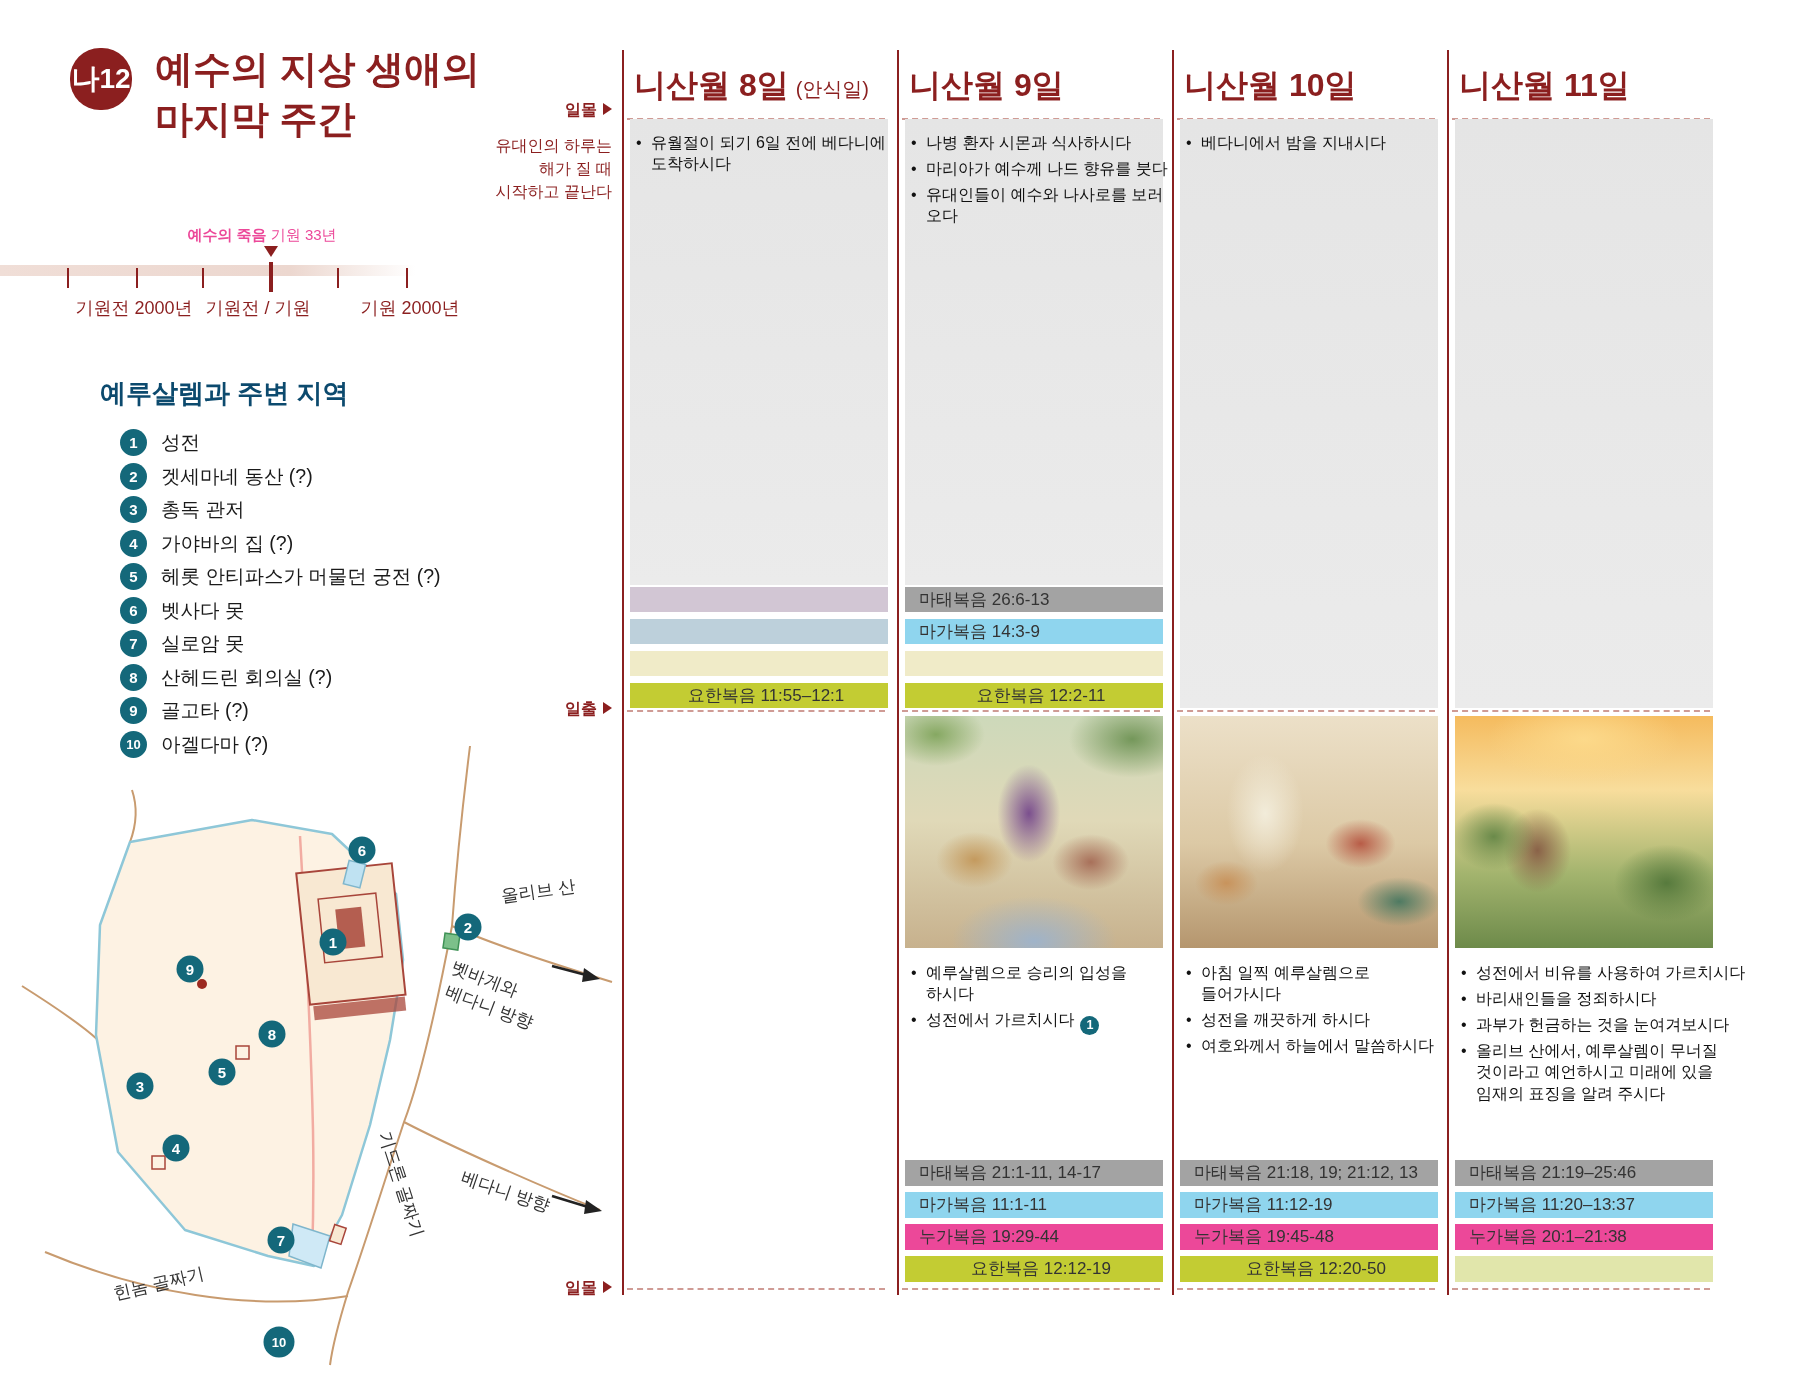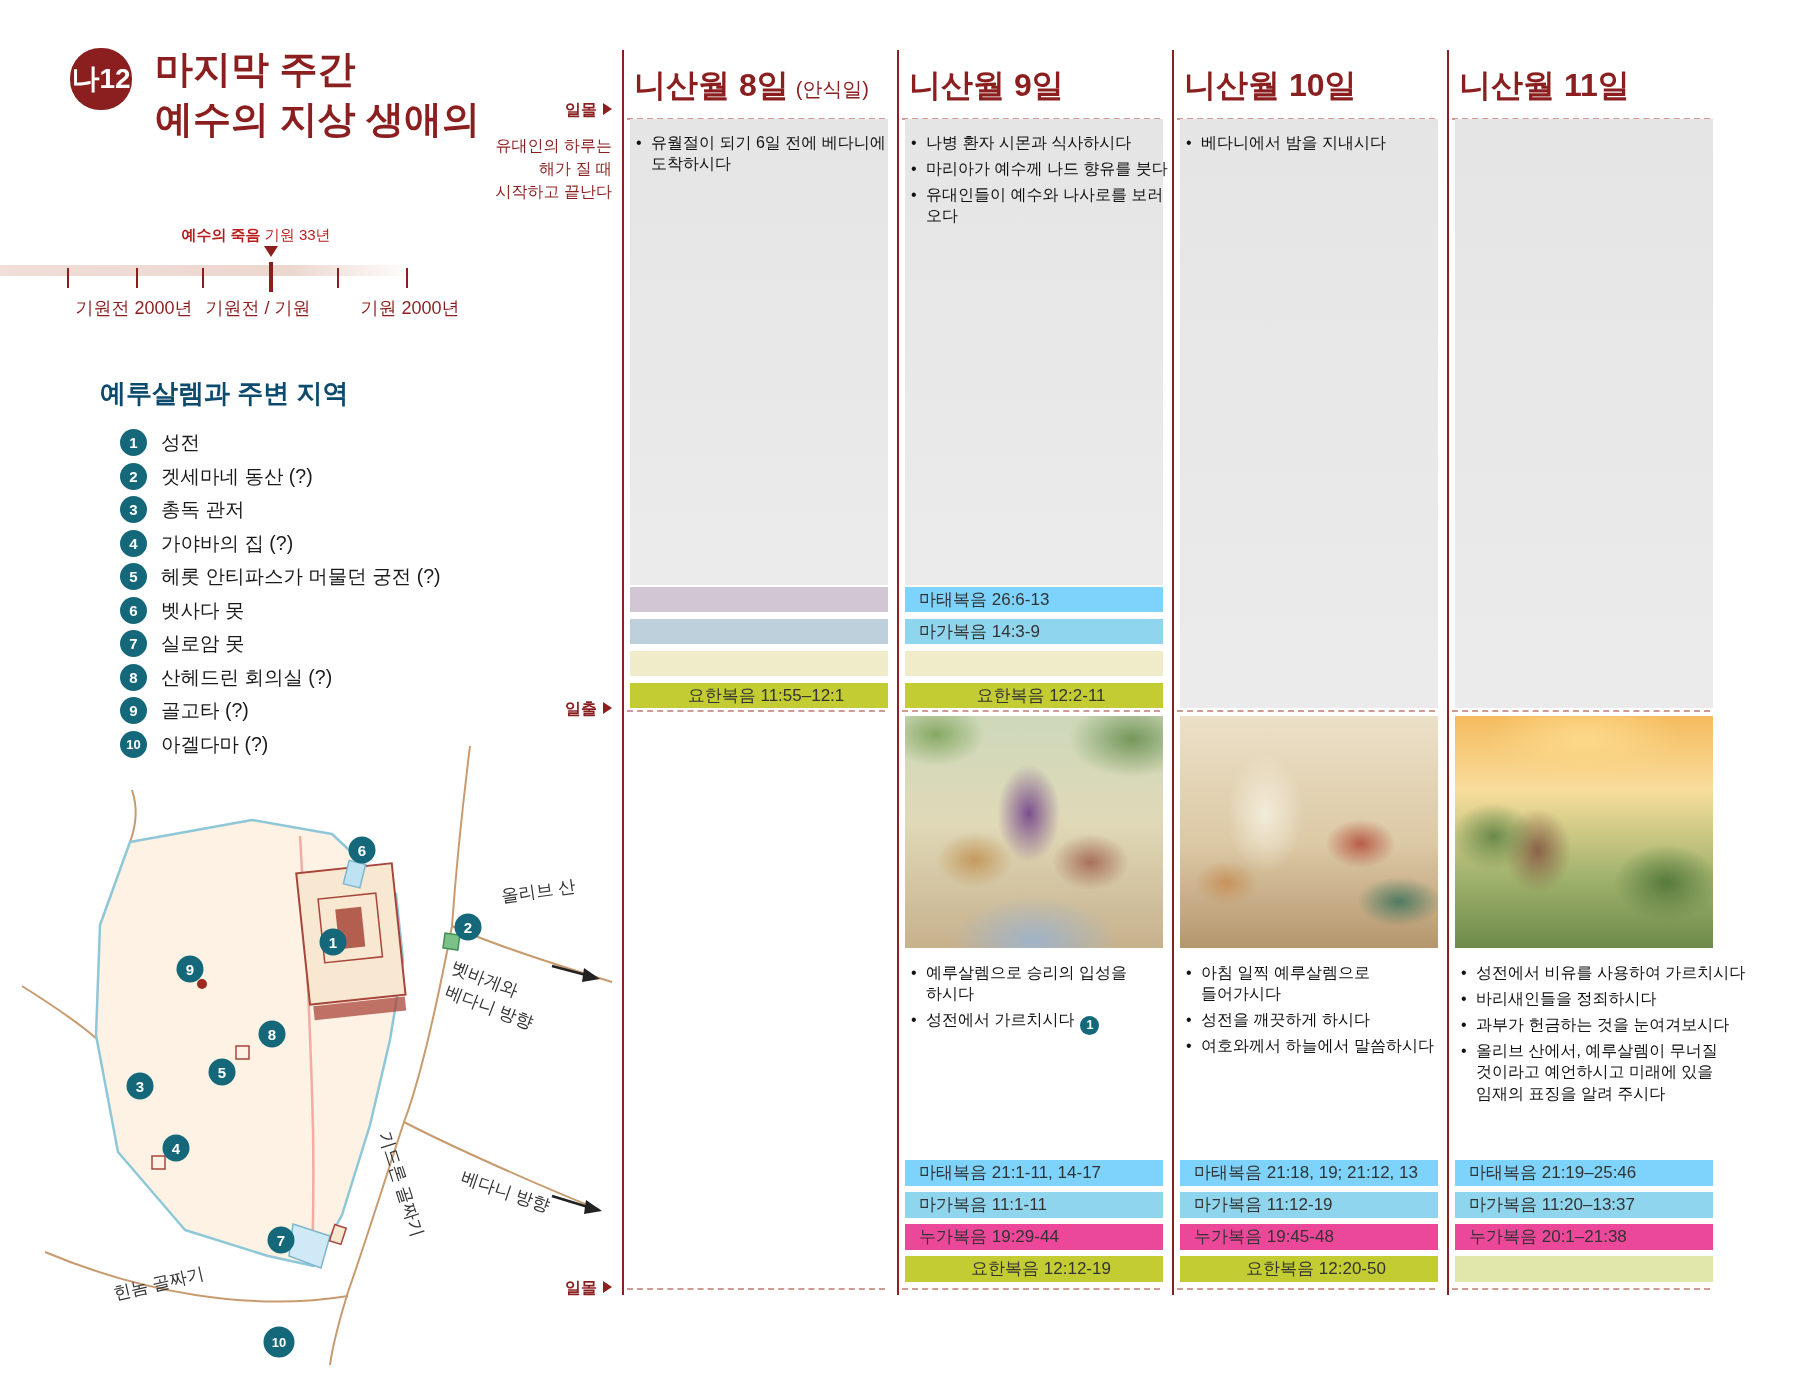--- a/index.html
+++ b/index.html
@@ -9,22 +9,22 @@
   .badge{position:absolute;left:70px;top:48px;width:62px;height:62px;background:#8b1f1f;
          color:#fff;font-size:28px;font-weight:bold;display:flex;align-items:center;justify-content:center;border-radius:30px;}
   .title{position:absolute;left:155px;top:44px;color:#8b1f1f;font-size:38px;font-weight:bold;line-height:50px;}
   
   .tl-bar{position:absolute;left:0;top:265px;width:415px;height:11px;
           background:linear-gradient(90deg,#f0ded7 0%,#ecd7cf 70%,rgba(236,215,207,0) 100%);}
   .tick{position:absolute;top:268px;width:2px;height:20px;background:#8b1f1f;}
   .tick-big{position:absolute;top:262px;width:4px;height:30px;background:#8b1f1f;}
   .tl-tri{position:absolute;top:246px;width:0;height:0;border-left:7px solid transparent;
           border-right:7px solid transparent;border-top:11px solid #8b1f1f;}
-  .tl-marker{position:absolute;top:226px;left:256px;transform:translateX(-50%);white-space:nowrap;
-             color:#b91c1c;font-size:15px;}
+  .tl-marker{position:absolute;top:226px;left:262px;transform:translateX(-50%);white-space:nowrap;
+             color:#ec4899;font-size:15px;}
   .tl-marker b{font-weight:bold;}
   .tl-lab{position:absolute;top:296px;transform:translateX(-50%);white-space:nowrap;color:#8b1f1f;font-size:18px;}
   
   .note{position:absolute;right:1188px;top:134px;text-align:right;color:#8b1f1f;font-size:16px;line-height:1.45;}
   .time-label{position:absolute;right:1188px;color:#8b1f1f;font-size:16px;font-weight:bold;white-space:nowrap;}
   .time-label::after{content:"";display:inline-block;margin-left:6px;width:0;height:0;
         border-top:6px solid transparent;border-bottom:6px solid transparent;border-left:9px solid #8b1f1f;}
   
   .map-title{position:absolute;left:100px;top:376px;color:#0c4a6e;font-size:26px;font-weight:bold;}
   .legend{position:absolute;left:120px;top:426px;list-style:none;margin:0;padding:0;}
@@ -51,21 +51,21 @@
   .evening-events{top:82px;}
   .day-events{top:912px;}
   .inline-badge{display:inline-flex;width:19px;height:19px;border-radius:50%;background:#14687a;color:#fff;
           font-size:12.5px;font-weight:bold;align-items:center;justify-content:center;vertical-align:-4px;margin-left:6px;}
   .bars{position:absolute;left:6px;width:258px;}
   .evening-bars{top:537px;}
   .day-bars{top:1110px;}
   .bar{height:26px;margin-bottom:6px;font-size:17px;line-height:26px;padding-left:14px;color:#333;
        box-sizing:border-box;white-space:nowrap;}
   .evening-bars .bar{height:25px;line-height:25px;margin-bottom:7px;}
-  .matthew{background:#7dd3fc;} .matthew.muted{background:#d2c6d4;}
+  .matthew{background:#a3a3a3;} .matthew.muted{background:#d2c6d4;}
   .mark{background:#8fd5ee;}    .mark.muted{background:#bdd0db;}
   .luke{background:#ec4899;}    .luke.muted{background:#f0ebc8;}
   .john{background:#c3cc33;text-align:center;}    .john.muted{background:#e1e6ab;}
   
   .scene{position:absolute;top:666px;left:6px;width:258px;height:232px;}
   .img-entry{background:
     radial-gradient(ellipse 70px 45px at 12% 8%,#86a862 0,rgba(134,168,98,0) 70%),
     radial-gradient(ellipse 90px 55px at 88% 10%,#74975a 0,rgba(116,151,90,0) 70%),
     radial-gradient(ellipse 45px 70px at 48% 42%,#7b4f8e 0,rgba(123,79,142,0) 70%),
     radial-gradient(ellipse 55px 40px at 27% 62%,#c49a5e 0,rgba(196,154,94,0) 70%),
@@ -85,22 +85,22 @@
     radial-gradient(ellipse 75px 55px at 82% 72%,#577a3d 0,rgba(87,122,61,0) 70%),
     linear-gradient(180deg,#f5bb5e 0%,#f8dd9c 32%,#a3b46e 68%,#6d8a4a 100%);}
 </style>
 </head>
 <body>
 
 <div class="canvas">
 
   <div class="badge">나12</div>
   <div class="title">
+    <div>예수의 지상 생애의</div>
     <div>마지막 주간</div>
-    <div>예수의 지상 생애의</div>
   </div>
 
   <div class="tl-bar"></div>
   <span class="tick" style="left:67px"></span>
   <span class="tick" style="left:136px"></span>
   <span class="tick" style="left:202px"></span>
   <span class="tick-big" style="left:269px"></span>
   <span class="tick" style="left:337px"></span>
   <span class="tick" style="left:406px"></span>
   <div class="tl-tri" style="left:264px"></div>

